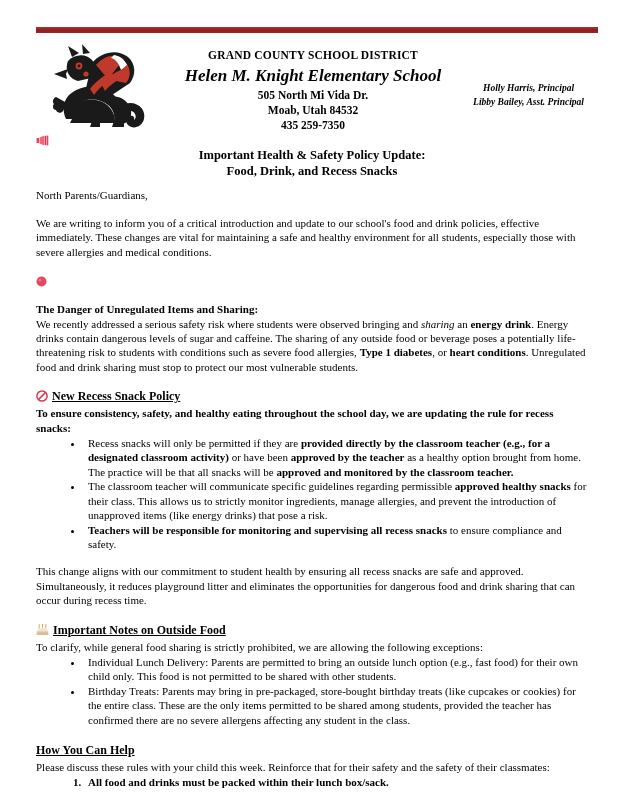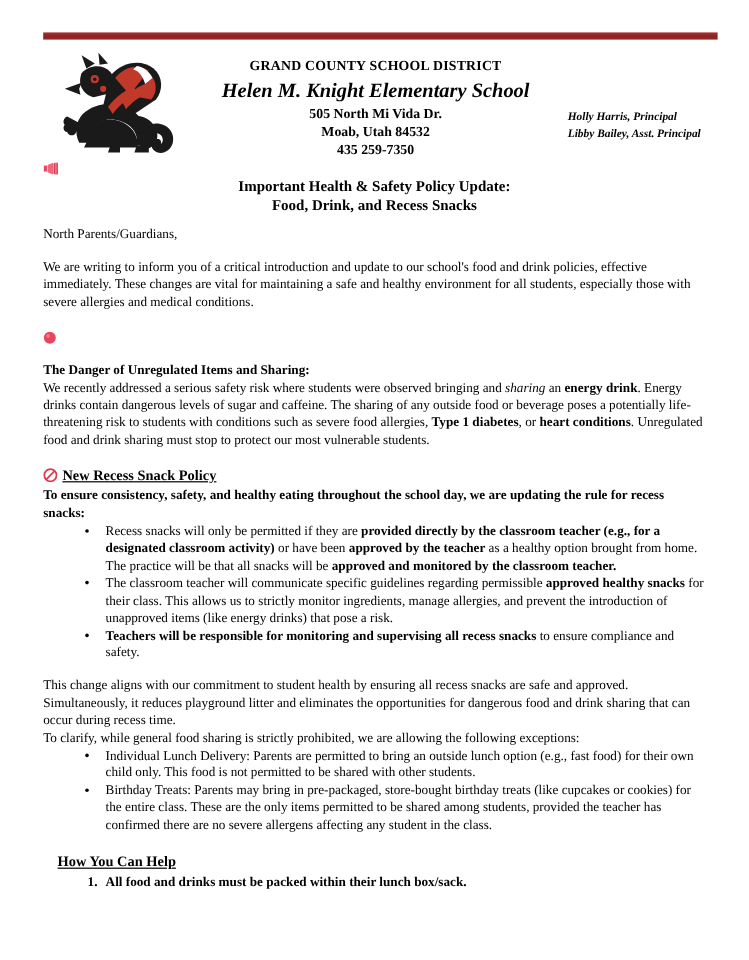--- a/index.html
+++ b/index.html
@@ -61,22 +61,22 @@
     margin-top: 1px;
   }
   .addr {
     font-size: 11.5px;
     font-weight: bold;
     line-height: 15px;
   }
   .principals {
     position: absolute;
     right: 4px;
-    top: 58px;
-    text-align: left;
+    top: 48px;
+    text-align: center;
     font-size: 9.5px;
     font-weight: bold;
     font-style: italic;
     line-height: 14px;
   }
 
   
   .doc-title {
     text-align: center;
     font-size: 12.5px;
@@ -242,31 +242,47 @@
   <p class="body tight" style="margin-top:0px;font-weight:bold;">To ensure consistency, safety, and healthy eating throughout the school day, we are updating the rule for recess snacks:</p>
 
   <ul class="bullets">
     <li><span>Recess snacks will only be permitted if they are </span><b>provided directly by the classroom teacher (e.g., for a designated classroom activity)</b><span> or have been </span><b>approved by the teacher</b><span> as a healthy option brought from home. The practice will be that all snacks will be </span><b>approved and monitored by the classroom teacher.</b></li>
     <li><span>The classroom teacher will communicate specific guidelines regarding permissible </span><b>approved healthy snacks</b><span> for their class. This allows us to strictly monitor ingredients, manage allergies, and prevent the introduction of unapproved items (like energy drinks) that pose a risk.</span></li>
     <li><b>Teachers will be responsible for monitoring and supervising all recess snacks</b><span> to ensure compliance and safety.</span></li>
   </ul>
 
   <p class="body">This change aligns with our commitment to student health by ensuring all recess snacks are safe and approved. Simultaneously, it reduces playground litter and eliminates the opportunities for dangerous food and drink sharing that can occur during recess time.</p>
 
+  <h2 class="section">
+    <span class="ico">
+      <svg width="13" height="12" viewBox="0 0 13 12" aria-hidden="true">
+        <rect x="0.8" y="6.4" width="11.4" height="4.6" rx="0.6" fill="#e7d2b8"></rect>
+        <rect x="0.8" y="8.2" width="11.4" height="2.8" fill="#d9bd9a"></rect>
+        <rect x="1.9" y="4.2" width="9.2" height="2.4" rx="0.5" fill="#f0e2cf"></rect>
+        <line x1="3.2" y1="1.6" x2="3.2" y2="4.2" stroke="#c9a87c" stroke-width="0.9"></line>
+        <line x1="6.5" y1="1.2" x2="6.5" y2="4.2" stroke="#c9a87c" stroke-width="0.9"></line>
+        <line x1="9.8" y1="1.6" x2="9.8" y2="4.2" stroke="#c9a87c" stroke-width="0.9"></line>
+        <circle cx="3.2" cy="1" r="0.8" fill="#e8a33d"></circle>
+        <circle cx="6.5" cy="0.7" r="0.8" fill="#e8a33d"></circle>
+        <circle cx="9.8" cy="1" r="0.8" fill="#e8a33d"></circle>
+      </svg>
+    </span><span class="label">Important Notes on Outside Food</span>
+  </h2>
 
   <p class="body tight" style="margin-top:0px;">To clarify, while general food sharing is strictly prohibited, we are allowing the following exceptions:</p>
 
   <ul class="bullets">
     <li>Individual Lunch Delivery: Parents are permitted to bring an outside lunch option (e.g., fast food) for their own child only. This food is not permitted to be shared with other students.</li>
     <li>Birthday Treats: Parents may bring in pre-packaged, store-bought birthday treats (like cupcakes or cookies) for the entire class. These are the only items permitted to be shared among students, provided the teacher has confirmed there are no severe allergens affecting any student in the class.</li>
   </ul>
 
-  <h2 class="section" style="margin-top:15px;margin-left:12px;">
+  <h2 class="section" style="margin-top:15px;">
     <span class="label">How You Can Help</span>
   </h2>
 
+  <p class="body tight" style="margin-top:0px;">Please discuss these rules with your child this week. Reinforce that for their safety and the safety of their classmates:</p>
 
   <ol class="numbers">
     <li><span>All food and drinks must be packed within their lunch box/sack.</span></li>
 
   </ol>
 
 </div>
 
 </body></html>

